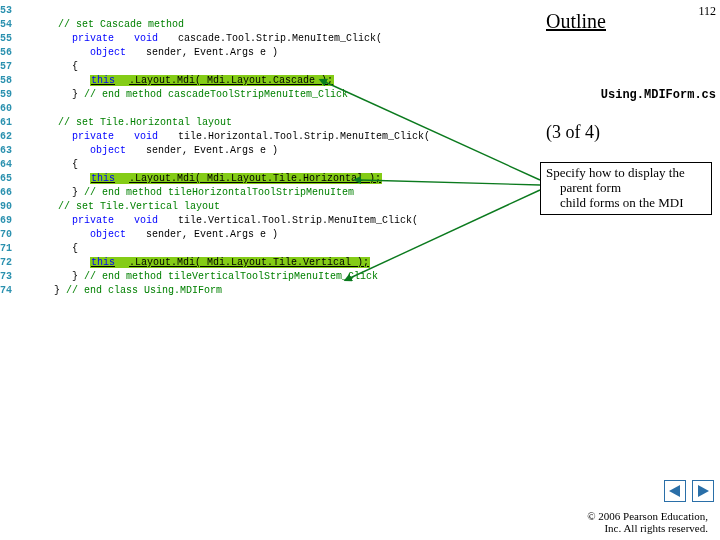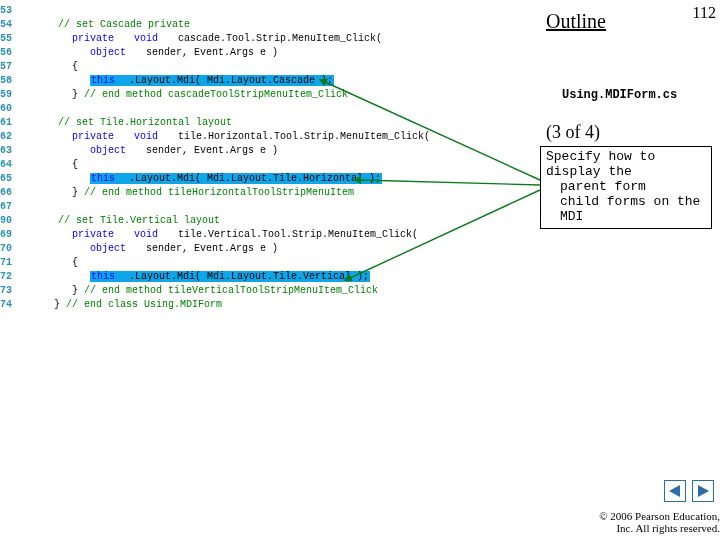--- a/index.html
+++ b/index.html
@@ -34,79 +34,81 @@
     color: #2b91af;
     font-weight: bold;
     padding-right: 6px;
     flex-shrink: 0;
   }
   .code { flex: 1; }
   .cmt { color: #008000; }
   .kw  { color: #0000ff; }
   .plain { color: #000; padding-left: 14px; }
   .hl {
-    background: #0ea5e9;
+    background: #84cc16;
     padding: 0 1px;
+    text-decoration: underline;
   }
 
   .outline-area {
     position: absolute;
     right: 0;
     top: 4px;
     width: 180px;
     padding: 4px 4px 0 0;
   }
   .page-num {
     position: absolute;
     right: 4px;
     top: 4px;
-    font-size: 16px;
+    font-size: 12px;
     font-family: "Times New Roman", serif;
   }
   .outline-title {
     font-family: "Times New Roman", serif;
     font-size: 20px;
     text-decoration: underline;
     margin: 2px 0 0 6px;
   }
   .filename {
     font-family: "Courier New", monospace;
     font-size: 12px;
     font-weight: bold;
     margin: 55px 0 0 22px;
+    text-align: right;
   }
   .pager {
     font-family: "Times New Roman", serif;
     font-size: 18px;
     margin: 20px 0 0 6px;
   }
   .callout {
     position: absolute;
     right: 8px;
-    top: 146px;
+    top: 162px;
     width: 172px;
     border: 1px solid #000;
     background: #fff;
-    font-family: Liberation Mono, monospace;
+    font-family: Liberation Serif, serif;
     font-size: 13px;
     padding: 3px 5px 3px 5px;
     line-height: 1.15;
   }
   .callout .indent { margin-left: 14px; display:block; }
 
   svg.arrows {
     position: absolute;
     left: 0; top: 0;
     width: 720px; height: 540px;
     pointer-events: none;
   }
 
   .footer {
     position: absolute;
-    right: 0;
+    right: 12px;
     bottom: 6px;
     text-align: right;
     font-family: "Times New Roman", serif;
     font-size: 11px;
     line-height: 1.1;
   }
   .nav-btns {
     position: absolute;
     right: 6px;
     bottom: 34px;
@@ -120,34 +122,33 @@
     cursor: pointer;
     background: #fff;
   }
   .navbtn svg { position:absolute; left:0; top:0; }
 </style>
 </head>
 <body>
 
 <div class="code-area">
   <div class="code-line"><span class="ln">53</span><span class="code plain"></span></div>
-  <div class="code-line"><span class="ln">54</span><span class="code"><span class="cmt">      // set Cascade private</span></span></div>
+  <div class="code-line"><span class="ln">54</span><span class="code"><span class="cmt">      // set Cascade method</span></span></div>
   <div class="code-line"><span class="ln">55</span><span class="code"><span class="plain">      </span><span class="kw">private</span><span class="plain"> </span><span class="kw">void</span><span class="plain"> cascade.Tool.Strip.MenuItem_Click(</span></span></div>
   <div class="code-line"><span class="ln">56</span><span class="code"><span class="plain">         </span><span class="kw">object</span><span class="plain"> sender, Event.Args e )</span></span></div>
   <div class="code-line"><span class="ln">57</span><span class="code plain">      {</span></div>
   <div class="code-line"><span class="ln">58</span><span class="code"><span class="plain">         </span><span class="hl"><span class="kw">this</span><span class="plain">.Layout.Mdi( Mdi.Layout.Cascade );</span></span></span></div>
   <div class="code-line"><span class="ln">59</span><span class="code"><span class="plain">      } </span><span class="cmt">// end method cascadeToolStripMenuItem_Click</span></span></div>
   <div class="code-line"><span class="ln">60</span><span class="code plain"></span></div>
   <div class="code-line"><span class="ln">61</span><span class="code"><span class="cmt">      // set Tile.Horizontal layout</span></span></div>
   <div class="code-line"><span class="ln">62</span><span class="code"><span class="plain">      </span><span class="kw">private</span><span class="plain"> </span><span class="kw">void</span><span class="plain"> tile.Horizontal.Tool.Strip.MenuItem_Click(</span></span></div>
   <div class="code-line"><span class="ln">63</span><span class="code"><span class="plain">         </span><span class="kw">object</span><span class="plain"> sender, Event.Args e )</span></span></div>
   <div class="code-line"><span class="ln">64</span><span class="code plain">      {</span></div>
   <div class="code-line"><span class="ln">65</span><span class="code"><span class="plain">         </span><span class="hl"><span class="kw">this</span><span class="plain">.Layout.Mdi( Mdi.Layout.Tile.Horizontal );</span></span></span></div>
   <div class="code-line"><span class="ln">66</span><span class="code"><span class="plain">      } </span><span class="cmt">// end method tileHorizontalToolStripMenuItem</span></span></div>
-  <div class="code-line"><span class="ln">67</span><span class="code plain"></span></div>
   <div class="code-line"><span class="ln">90</span><span class="code"><span class="cmt">      // set Tile.Vertical layout</span></span></div>
   <div class="code-line"><span class="ln">69</span><span class="code"><span class="plain">      </span><span class="kw">private</span><span class="plain"> </span><span class="kw">void</span><span class="plain"> tile.Vertical.Tool.Strip.MenuItem_Click(</span></span></div>
   <div class="code-line"><span class="ln">70</span><span class="code"><span class="plain">         </span><span class="kw">object</span><span class="plain"> sender, Event.Args e )</span></span></div>
   <div class="code-line"><span class="ln">71</span><span class="code plain">      {</span></div>
   <div class="code-line"><span class="ln">72</span><span class="code"><span class="plain">         </span><span class="hl"><span class="kw">this</span><span class="plain">.Layout.Mdi( Mdi.Layout.Tile.Vertical );</span></span></span></div>
   <div class="code-line"><span class="ln">73</span><span class="code"><span class="plain">      } </span><span class="cmt">// end method tileVerticalToolStripMenuItem_Click</span></span></div>
   <div class="code-line"><span class="ln">74</span><span class="code"><span class="plain">   } </span><span class="cmt">// end class Using.MDIForm</span></span></div>
 </div>
 
 <div class="page-num">112</div>

